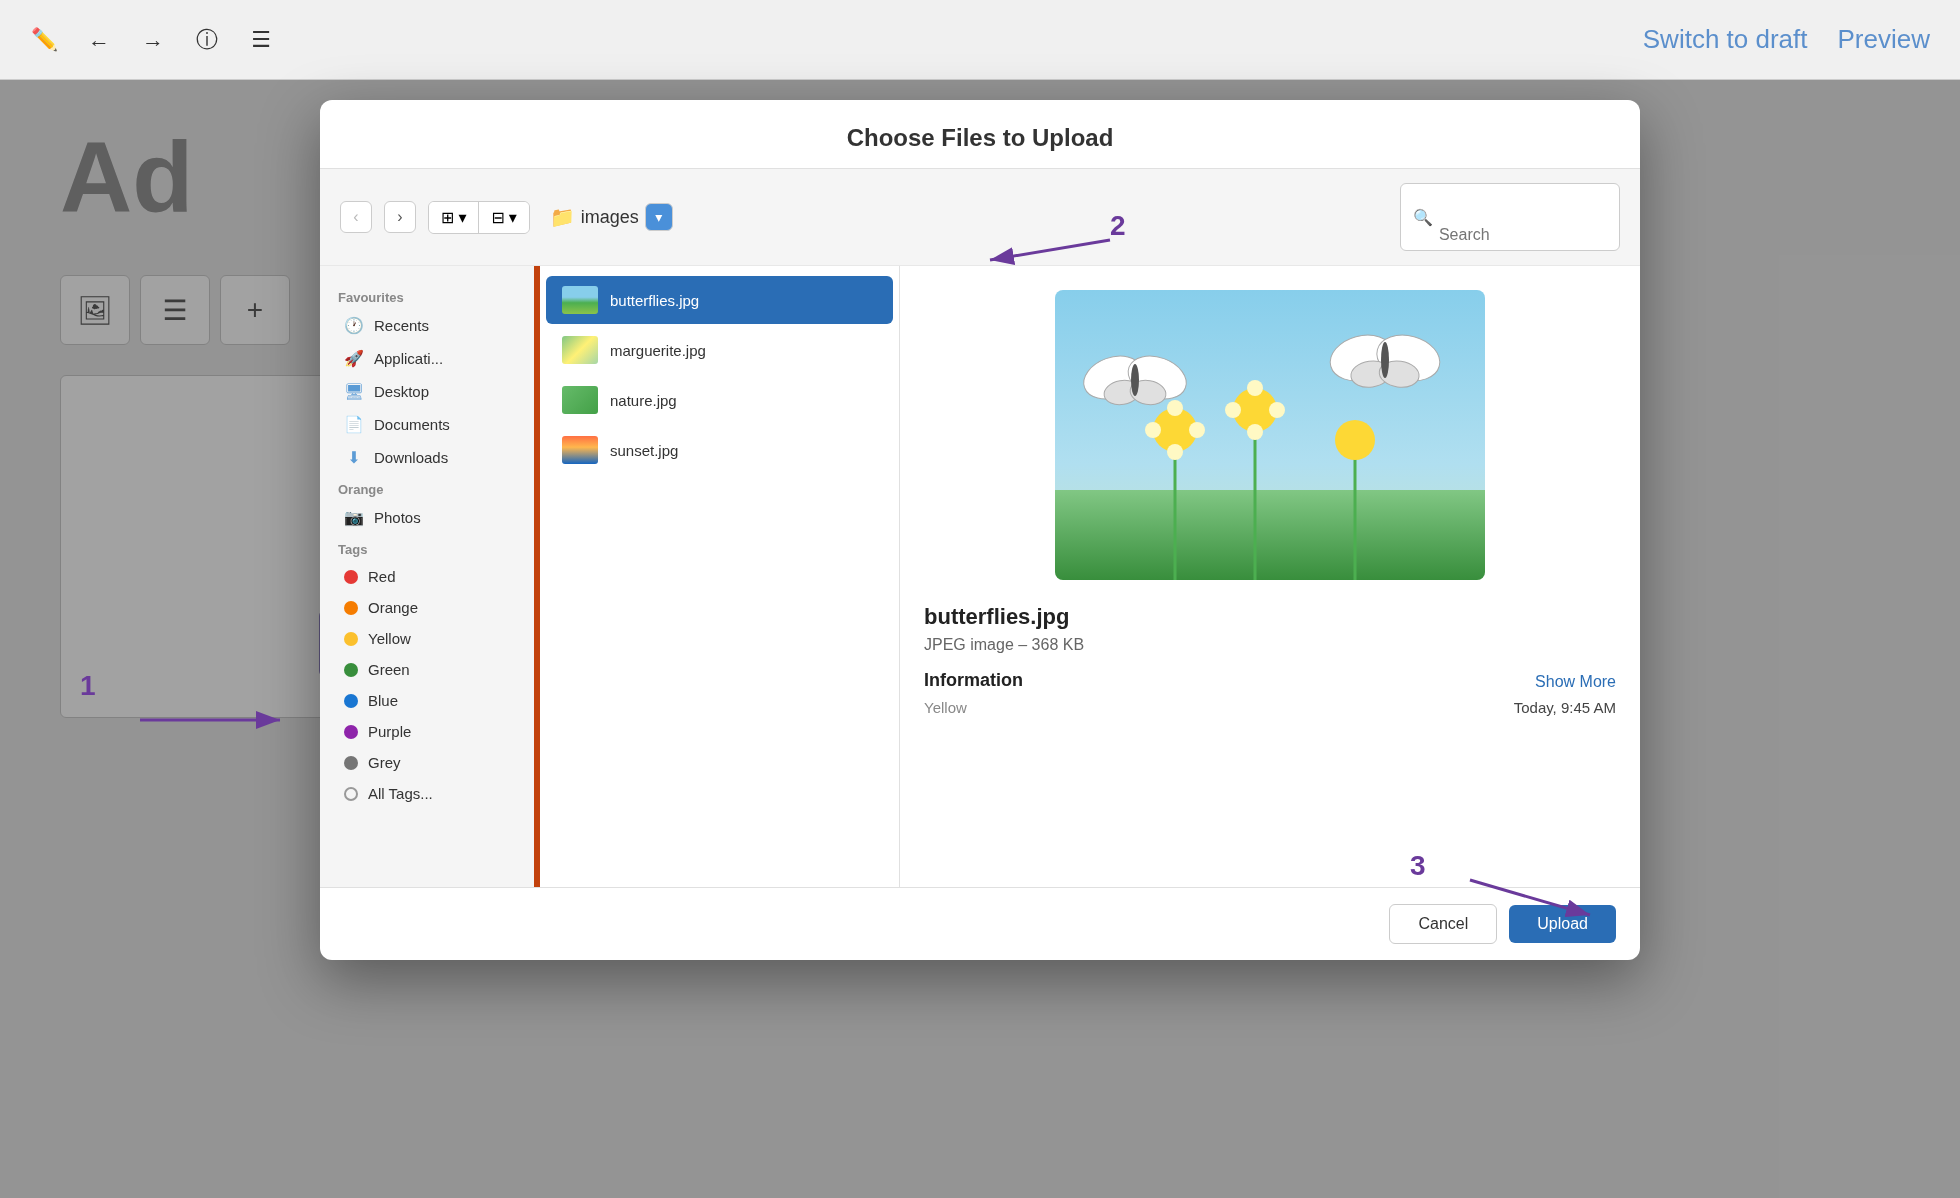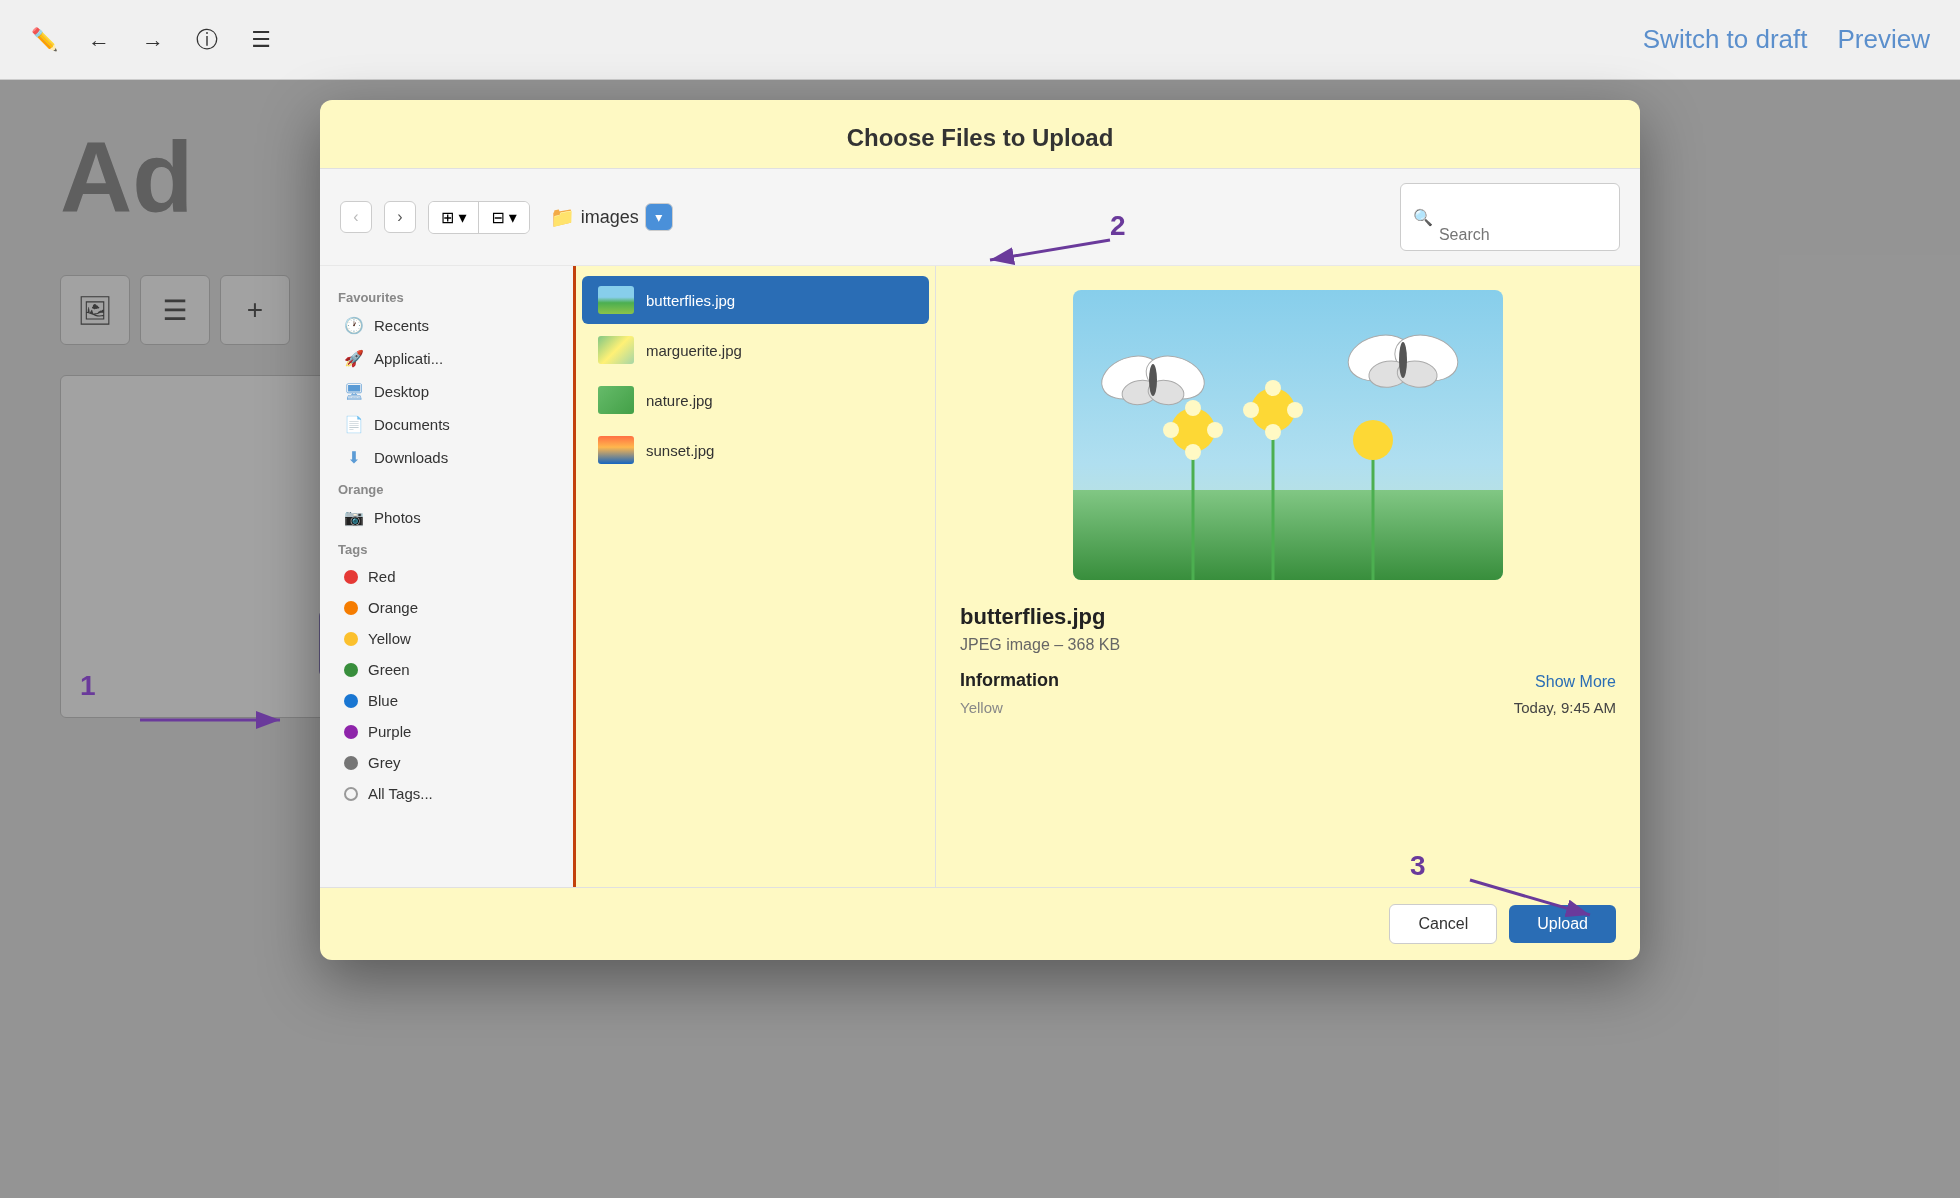--- a/index.html
+++ b/index.html
@@ -127,21 +127,21 @@
       position: absolute;
       top: 80px;
       left: 0; right: 0; bottom: 0;
       background: rgba(0,0,0,0.3);
       display: flex;
       align-items: flex-start;
       justify-content: center;
       padding-top: 20px;
     }
     .dialog {
-      background: #fef9c3;
+      background: #ffffff;
       border-radius: 12px;
       box-shadow: 0 20px 60px rgba(0,0,0,0.4);
       width: 1320px;
       min-height: 860px;
       display: flex;
       flex-direction: column;
     }
     .dialog-header {
       text-align: center;
       padding: 24px 0 16px;
@@ -246,22 +246,22 @@
     }
 
     
     .dialog-body {
       display: flex;
       flex: 1;
     }
 
     
     .sidebar {
-      width: 256px;
-      border-right: 3px solid #c2410c;
+      width: 220px;
+      border-right: 6px solid #c2410c;
       padding: 16px 0;
       flex-shrink: 0;
       background: #f5f5f5;
     }
     .sidebar-section-label {
       font-size: 13px;
       font-weight: 600;
       color: #888;
       padding: 8px 18px 4px;
       text-transform: none;

